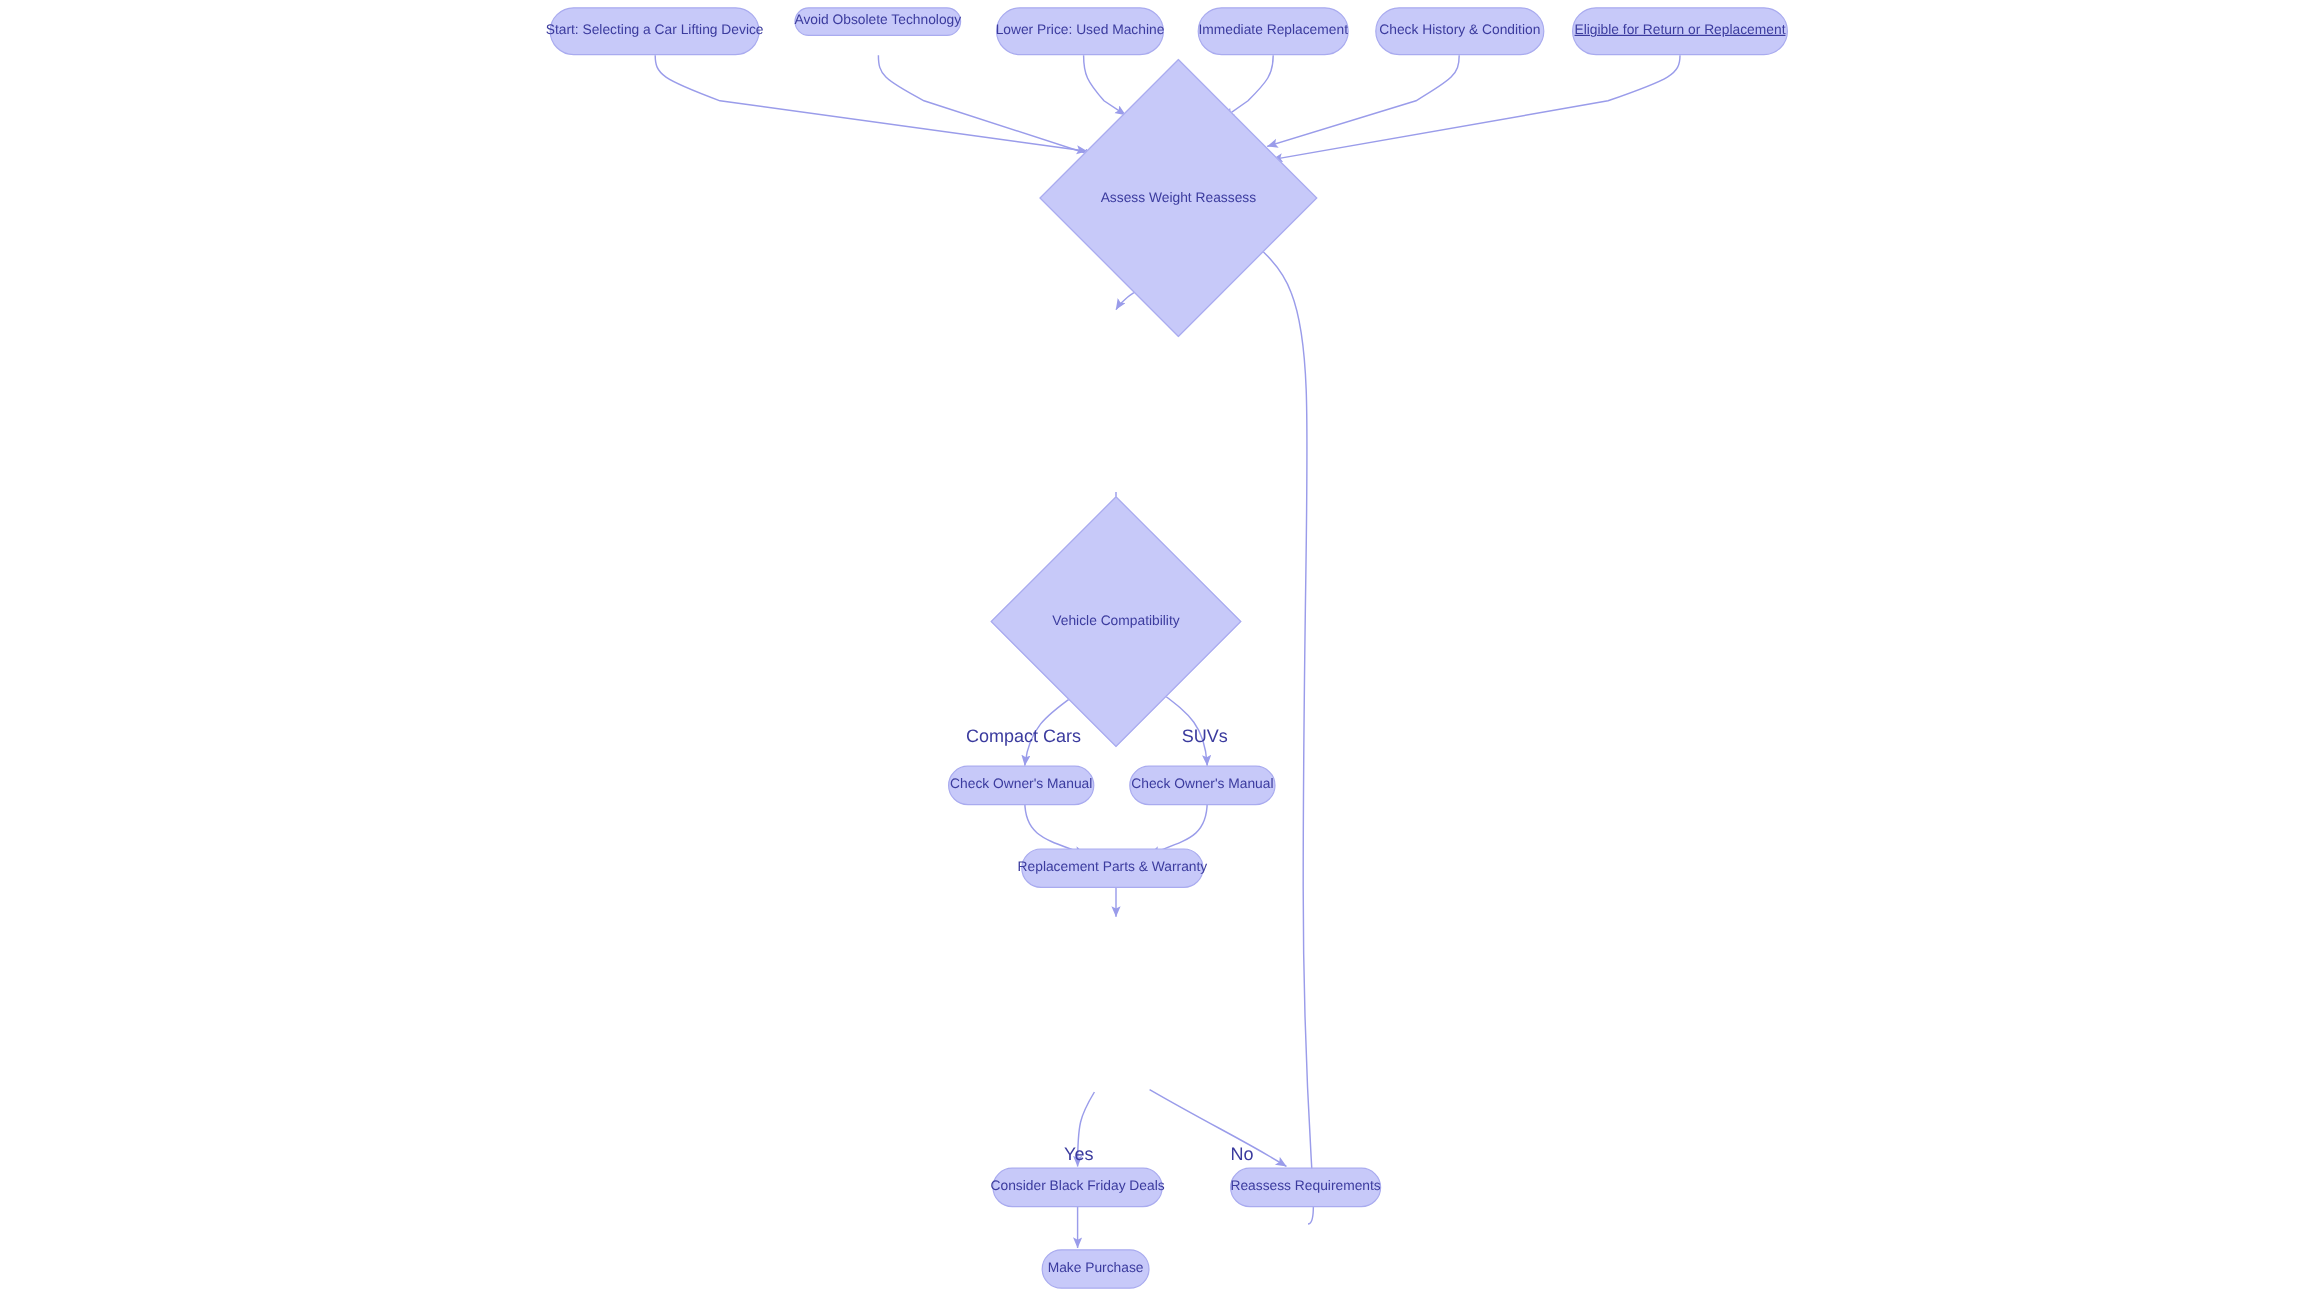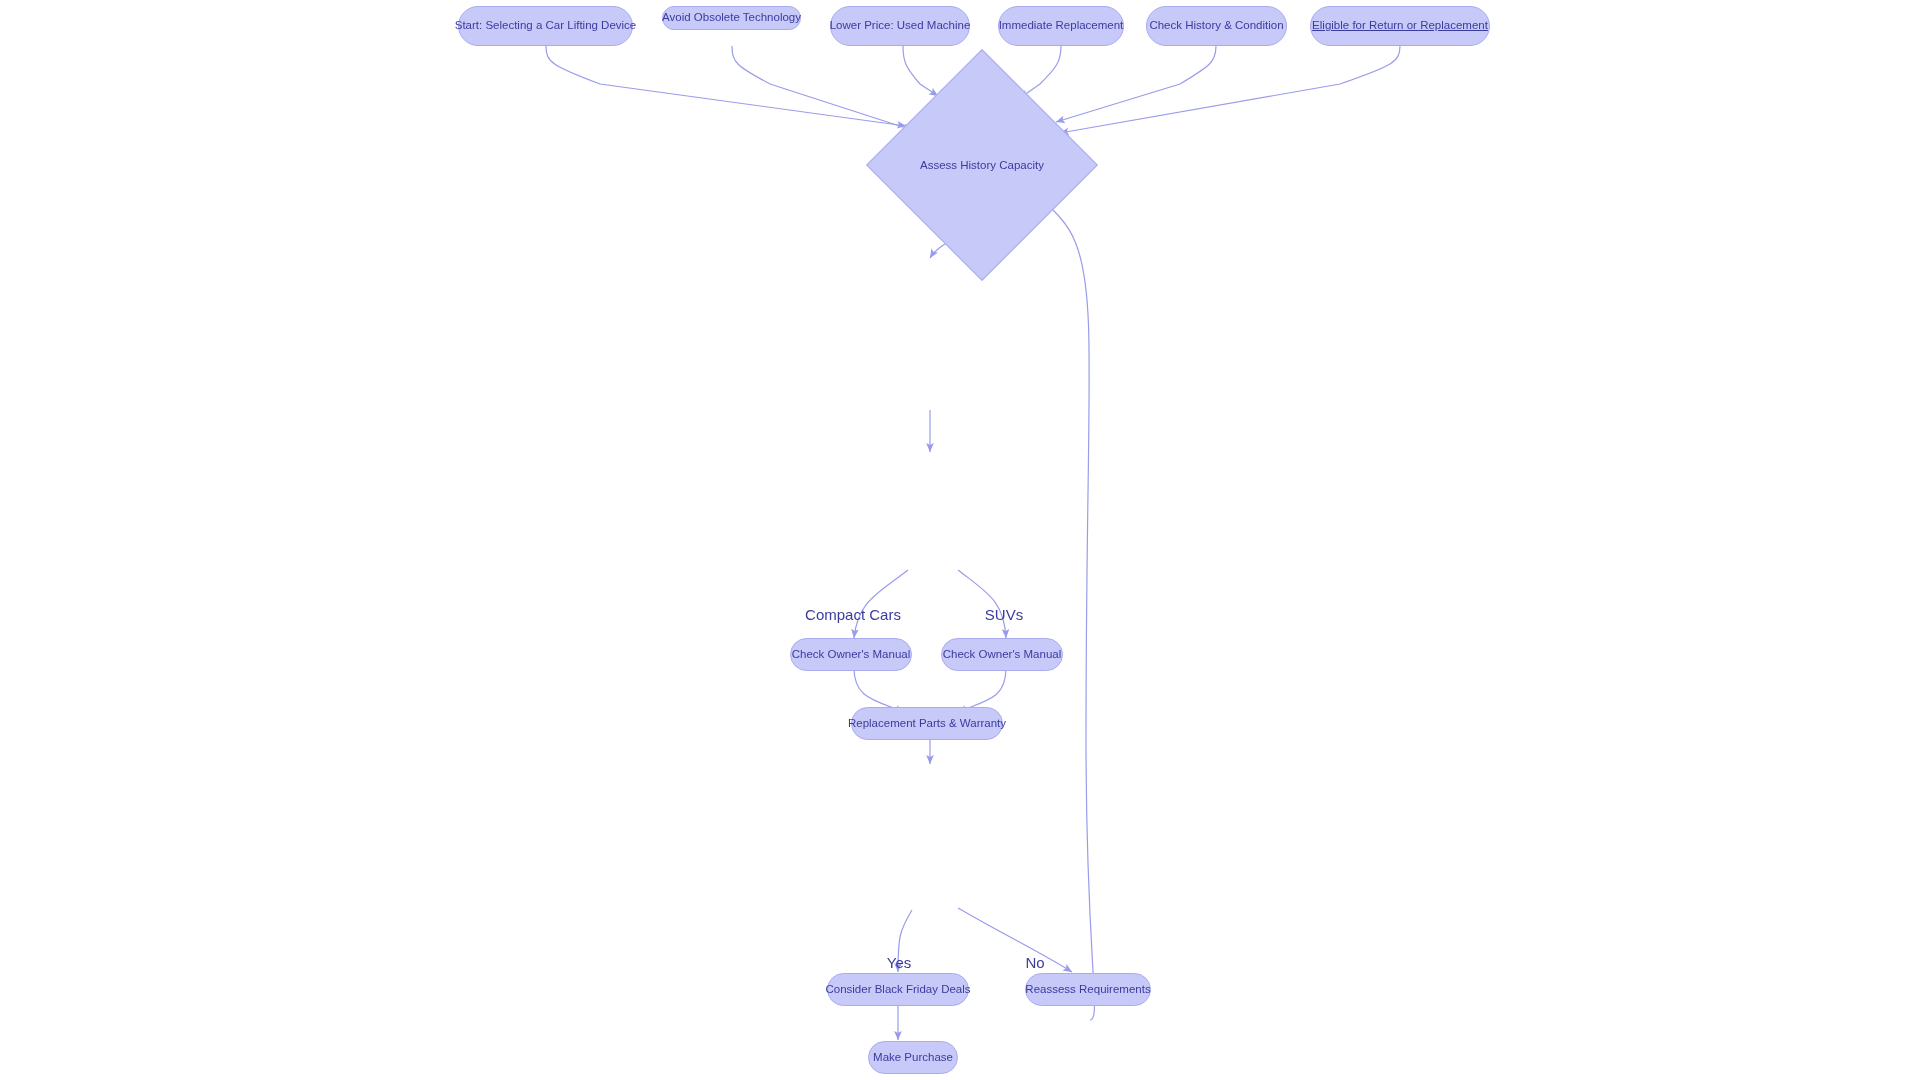--- a/index.html
+++ b/index.html
@@ -144,24 +144,28 @@
   <div class="node node-rounded" style="left:1146px; top:6px;  width:141px; height:40px;">
     <span>Check History &amp; Condition</span>
   </div>
 
   <div class="node node-rounded" style="left:1310px; top:6px;  width:180px; height:40px;text-decoration:underline;">
     <span>Eligible for Return or Replacement</span>
   </div>
 
   <div class="node-diamond-wrap" style="left:900px; top:83px; width:164px; height:164px;">
     <div class="node-diamond-shape"></div>
-    <div class="node-diamond-label">Assess History Capacity</div>
+    <div class="node-diamond-label">Assess Weight Reassess</div>
   </div>
 
 
+  <div class="node-diamond-wrap" style="left:856px; top:444px; width:148px; height:148px;">
+    <div class="node-diamond-shape"></div>
+    <div class="node-diamond-label">Vehicle Compatibility</div>
+  </div>
 
 
   <div class="node node-rounded" style="left:790px;  top:638px;  width:122px; height:33px;">
     <span>Check Owner's Manual</span>
   </div>
 
   <div class="node node-rounded" style="left:941px;  top:638px;  width:122px; height:33px;">
     <span>Check Owner's Manual</span>
   </div>
 

